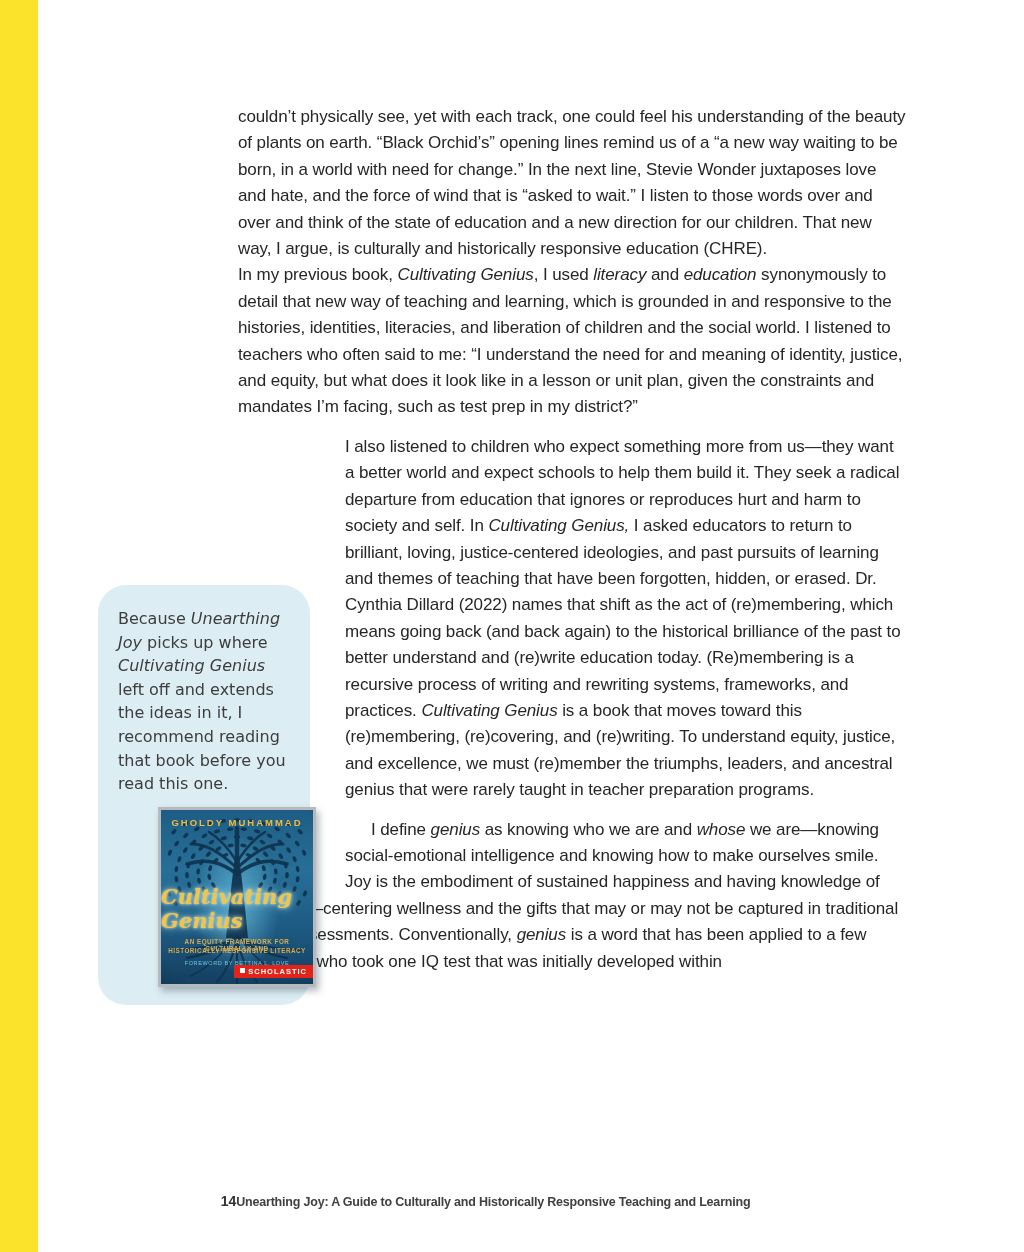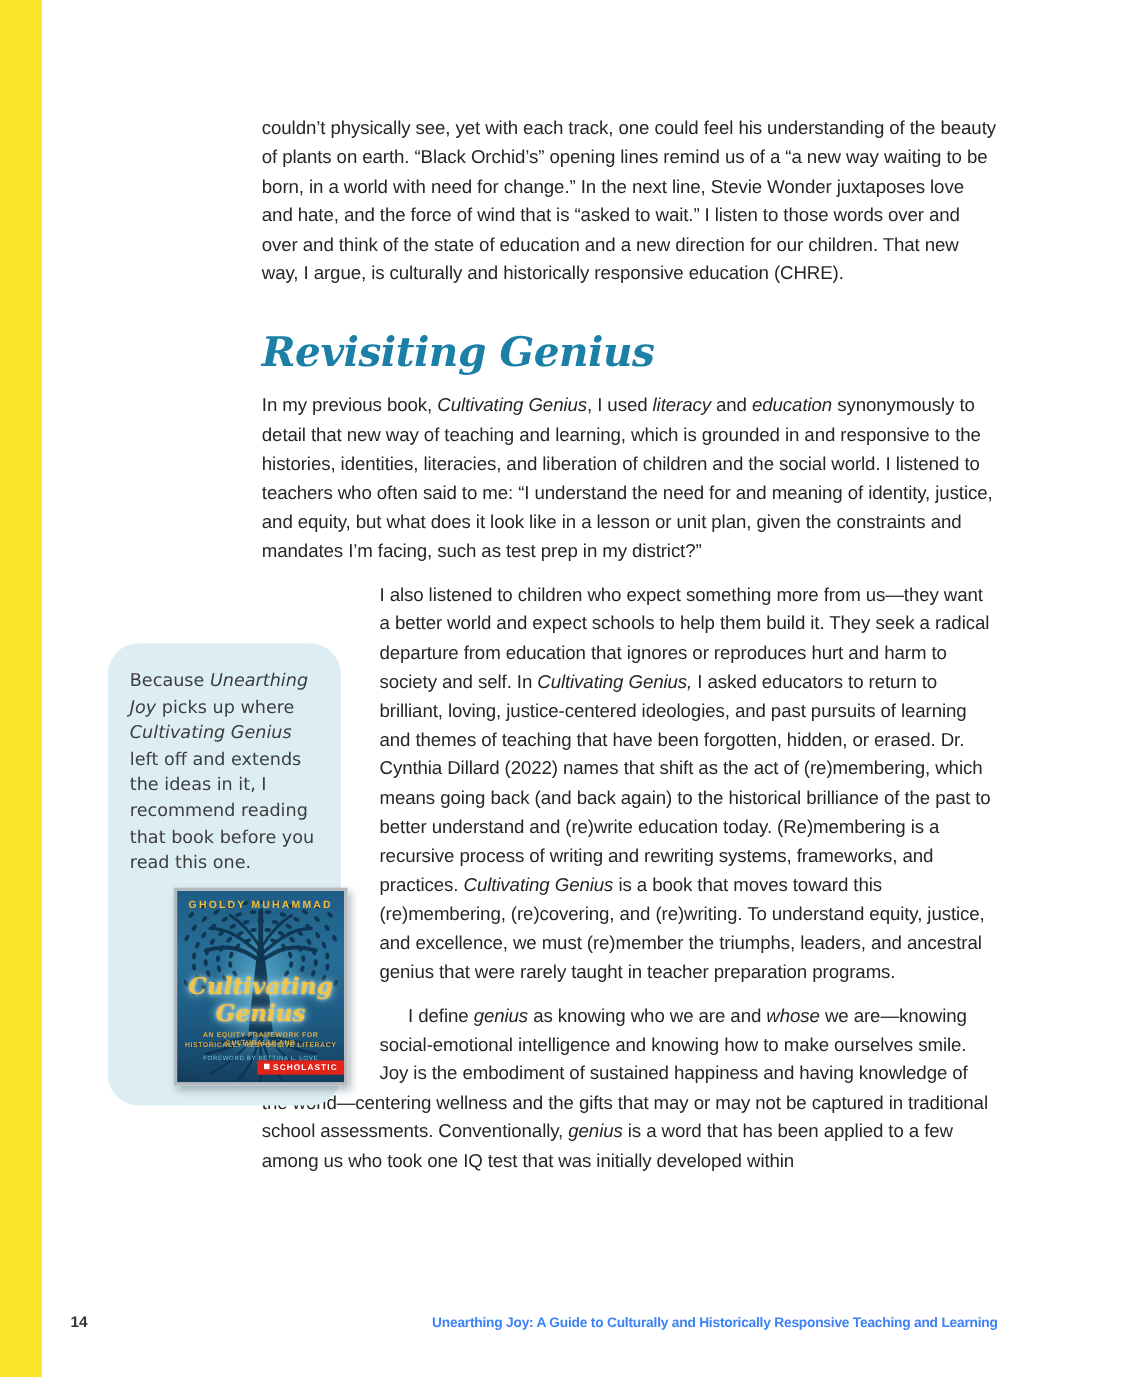--- a/index.html
+++ b/index.html
@@ -26,52 +26,51 @@
   
   .cover{position:relative;margin-top:11px;width:152px;height:174px;border:3px solid #B6BABF;
         box-shadow:3px 4px 7px rgba(40,60,75,0.35);overflow:hidden;
         background:
           radial-gradient(120% 120% at 50% 45%, rgba(8,28,48,0) 52%, rgba(8,28,48,0.55) 100%),
           radial-gradient(60px 95px at 50% 54%, rgba(125,215,245,0.65), rgba(125,215,245,0) 72%),
           linear-gradient(180deg,#1E5D85 0%,#276F97 35%,#1D5A82 68%,#143F60 100%); margin-left: 40px;}
   .cover svg{position:absolute;left:0;top:0;}
   .cover-author{position:absolute;top:7px;left:0;width:100%;text-align:center;
         font-size:9.5px;font-weight:bold;letter-spacing:2px;color:#F2BB3C;}
-  .cover-title{position:absolute;left:0;width:100%;text-align:center;
+  .cover-title{position:absolute;left:0;width:100%;
         font-family:"DejaVu Serif",serif;font-style:italic;font-weight:bold;color:#F3C445;
         text-shadow:0 0 9px rgba(180,240,255,0.95),0 0 3px rgba(255,240,190,0.9);}
   .cover-title.l1{top:74px;font-size:21px;}
   .cover-title.l2{top:98px;font-size:21px;}
   .cover-sub{position:absolute;left:0;width:100%;text-align:center;
         font-size:6.3px;font-weight:bold;letter-spacing:0.5px;color:#DBAC4C;}
   .cover-sub.s1{top:128px;}
   .cover-sub.s2{top:137px;}
   .cover-foreword{position:absolute;top:150px;left:0;width:100%;text-align:center;
         font-size:5.5px;letter-spacing:0.6px;color:#6FC5D8;}
   .cover-pub{position:absolute;bottom:6px;left:0;width:100%;text-align:right;}
   .cover-pub span{display:inline-block;background:#E2231A;color:#ffffff;font-size:7.5px;
         font-weight:bold;letter-spacing:1px;padding:2px 6px;}
   .pub-glyph{display:inline-block;width:5px;height:5px;background:#ffffff;margin-right:3px;
         vertical-align:1px;}
 
   
   .footer{position:absolute;left:64px;top:1193px;width:843px;display:flex;
-        justify-content:space-between;align-items:baseline;}
+        justify-content:center;align-items:baseline;}
   .page-num{font-size:14px;font-weight:bold;color:#333333;}
-  .footer-title{font-size:12.5px;font-weight:bold;color:#3b82f6;letter-spacing:-0.2px;}
+  .footer-title{font-size:12.5px;font-weight:bold;color:#404040;letter-spacing:-0.2px;}
 </style>
 </head>
 <body>
 
 <div class="page">
   <div class="stripe"></div>
 
   <div class="main">
     <p class="body-p"><span>couldn’t physically see, yet with each track, one could feel his understanding of the beauty of plants on earth. “Black Orchid’s” opening lines remind us of a “a new way waiting to be born, in a world with need for change.” In the next line, Stevie Wonder juxtaposes love and hate, and the force of wind that is “asked to wait.” I listen to those words over and over and think of the state of education and a new direction for our children. That new way, I argue, is culturally and historically responsive education (CHRE).</span></p>
-    <h1 class="section-head">Revisiting Genius</h1>
     <p class="body-p"><span>In my previous book, </span><span class="it">Cultivating Genius</span><span>, I used </span><span class="it">literacy</span><span> and </span><span class="it">education</span><span> synonymously to detail that new way of teaching and learning, which is grounded in and responsive to the histories, identities, literacies, and liberation of children and the social world. I listened to teachers who often said to me: “I understand the need for and meaning of identity, justice, and equity, but what does it look like in a lesson or unit plan, given the constraints and mandates I’m facing, such as test prep in my district?”</span></p>
     <div class="float-spacer"></div>
     <p class="body-p p-gap"><span>I also listened to children who expect something more from us—they want a better world and expect schools to help them build it. They seek a radical departure from education that ignores or reproduces hurt and harm to society and self. In </span><span class="it">Cultivating Genius,</span><span> I asked educators to return to brilliant, loving, justice-centered ideologies, and past pursuits of learning and themes of teaching that have been forgotten, hidden, or erased. Dr. Cynthia Dillard (2022) names that shift as the act of (re)membering, which means going back (and back again) to the historical brilliance of the past to better understand and (re)write education today. (Re)membering is a recursive process of writing and rewriting systems, frameworks, and practices. </span><span class="it">Cultivating Genius</span><span> is a book that moves toward this (re)membering, (re)covering, and (re)writing. To understand equity, justice, and excellence, we must (re)member the triumphs, leaders, and ancestral genius that were rarely taught in teacher preparation programs.</span></p>
     <p class="body-p p-gap indent"><span>I define </span><span class="it">genius</span><span> as knowing who we are and </span><span class="it">whose</span><span> we are—knowing social-emotional intelligence and knowing how to make ourselves smile. Joy is the embodiment of sustained happiness and having knowledge of the world—centering wellness and the gifts that may or may not be captured in traditional school assessments. Conventionally, </span><span class="it">genius</span><span> is a word that has been applied to a few among us who took one IQ test that was initially developed within</span></p>
     <div class="clear"></div>
   </div>
 
   <div class="sidebar">
     <div class="note"><span>Because </span><span class="it">Unearthing Joy</span><span> picks up where </span><span class="it">Cultivating Genius</span><span> left off and extends the ideas in it, I recommend reading that book before you read this one.</span></div>
     <div class="cover">

